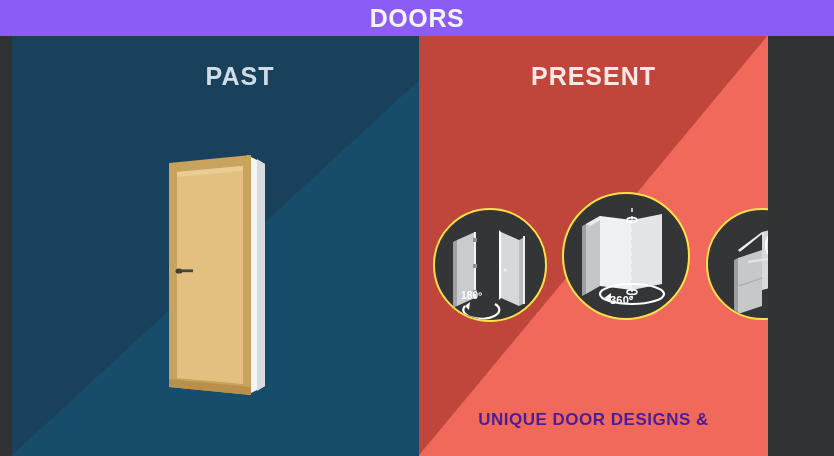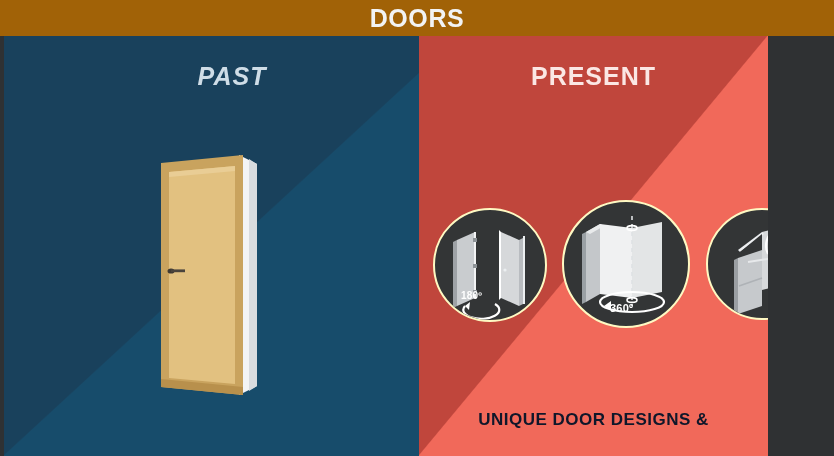--- a/index.html
+++ b/index.html
@@ -15,42 +15,42 @@
     font-family: "Liberation Sans", sans-serif;
     background: #2f3133;
   }
 
   
   .header {
     position: absolute;
     left: 0; top: 0;
     width: 834px;
     height: 36px;
-    background: #a16207;
+    background: #8b5cf6;
   }
   .header-title {
     position: absolute;
     left: 0; top: 0;
     width: 834px;
     line-height: 36px;
     text-align: center;
     color: #f2f3f4;
     font-size: 25px;
     font-weight: bold;
     letter-spacing: 0.6px;
   }
 
   
   .panel {
     position: absolute;
     top: 36px;
     height: 420px;
     overflow: hidden;
   }
-  .panel-left  { left: 4px;     width: 456px; background: #154360; font-style: italic; }
+  .panel-left  { left: 12px;     width: 456px; background: #154360; }
   .panel-right { left: 419px; width: 349px; background: #f1695a; }
 
   
   .diag {
     position: absolute;
     left: 0; top: 0;
     width: 100%;
     height: 100%;
     pointer-events: none;
   }
@@ -84,42 +84,42 @@
   .caption {
     position: absolute;
     width: 100%;
     text-align: center;
     font-size: 17px;
     font-weight: bold;
     letter-spacing: 0.5px;
     line-height: 28px;
   }
   .caption-left  { bottom: 36px; color: #e8eff4; }
-  .caption-right { bottom: 22px; color: #0f172a; }
+  .caption-right { bottom: 22px; color: #4c1d95; }
   .caption-right .cap-line { display: block; }
 
   
   .door-wrap {
     position: absolute;
     left: 127px; top: 105px;
     width: 150px; height: 260px;
   }
   .door-svg { display: block; }
 
   
   .circle {
     position: absolute;
     border-radius: 50%;
     background: #333536;
-    border: 2px solid #fef9c3;
+    border: 2px solid #fde047;
     box-sizing: border-box;
     overflow: hidden;
   }
   .c1 { left: 14px;  top: 172px; width: 114px; height: 114px; }
-  .c2 { left: 143px; top: 164px; width: 128px; height: 128px; }
+  .c2 { left: 143px; top: 156px; width: 128px; height: 128px; }
   .c3 { left: 287px; top: 172px; width: 112px; height: 112px; }
 
   .deg-label {
     position: absolute;
     color: #ffffff;
     font-size: 10px;
     font-weight: bold;
     letter-spacing: 0.2px;
     white-space: nowrap;
   }

